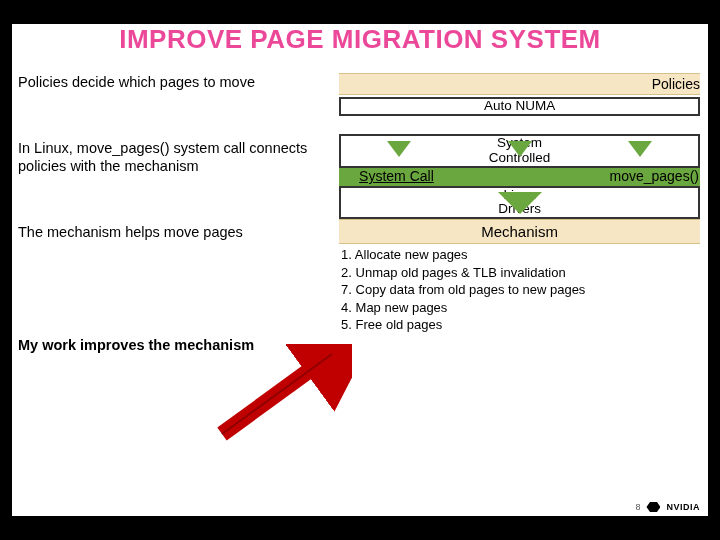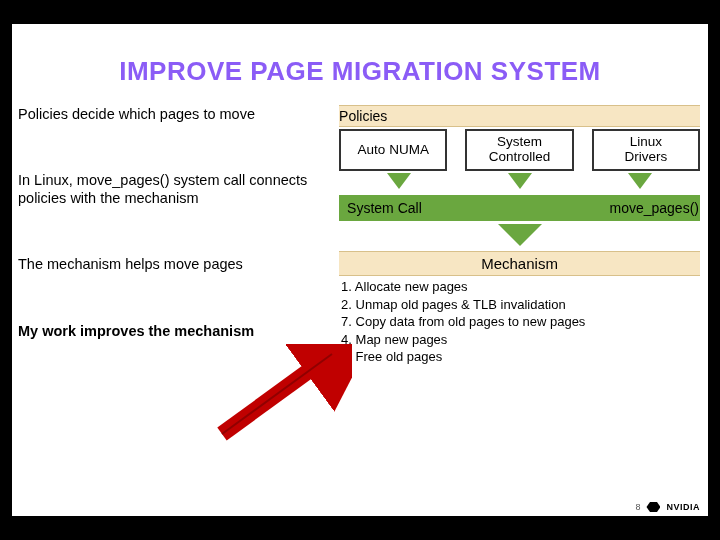--- a/index.html
+++ b/index.html
@@ -16,23 +16,22 @@
     top: 24px;
     left: 12px;
     right: 12px;
     bottom: 24px;
     background: #fff;
   }
   .title {
     font-size: 26px;
     font-weight: bold;
     text-align: center;
-    padding-top: 32px;
     letter-spacing: 0.5px;
-    color: #8b5cf6;
+    color: #ec4899;
   }
   .columns {
     display: flex;
     flex-direction: row;
     height: calc(100% - 80px);
     margin-top: 18px;
   }
   .left {
     width: 47%;
     padding-left: 6px;
@@ -47,29 +46,30 @@
   .left .bullet { }
   .right {
     width: 53%;
     position: relative;
     padding-right: 8px;
   }
   .policies-band {
     background: #f7e6c3;
     border-top: 1px solid #d8c08a;
     border-bottom: 1px solid #d8c08a;
-    text-align: left;
+    text-align: right;
     font-size: 14px;
     padding: 2px 0;
     margin-bottom: 2px;
   }
   .policy-boxes {
     display: flex;
     gap: 18px;
     height: 42px;
+    flex-direction: column;
   }
   .pbox {
     flex: 1;
     border: 2px solid #333;
     display: flex;
     align-items: center;
     justify-content: center;
     text-align: center;
     font-size: 13.5px;
     line-height: 1.1;
@@ -95,21 +95,21 @@
     top: 2px;
   }
   .syscall-band {
     background: #6aa73f;
     height: 26px;
     display: flex;
     align-items: center;
     font-size: 14px;
     color: #000;
   }
-  .syscall-band .sc-left { padding-left: 8px; }
+  .syscall-band .sc-left { padding-left: 20px; text-decoration: underline; }
   .syscall-band .sc-right { margin-left: auto; padding-right: 1px; }
   .big-arrow-row {
     height: 30px;
     position: relative;
   }
   .big-down-arrow {
     width: 0; height: 0;
     border-left: 22px solid transparent;
     border-right: 22px solid transparent;
     border-top: 22px solid #6aa73f;
@@ -159,21 +159,21 @@
 <body>
 
 <div class="slide">
   <div class="title">IMPROVE PAGE MIGRATION SYSTEM</div>
 
   <div class="columns">
     <div class="left">
       <div class="bullet">Policies decide which pages to move</div>
       <div class="bullet">In Linux, move_pages() system call connects policies with the mechanism</div>
       <div class="bullet">The mechanism helps move pages</div>
-      <div class="bullet" style="font-weight:bold;">My work improves the mechanism</div>
+      <div class="bullet" style="font-weight:bold;margin-top:46px">My work improves the mechanism</div>
     </div>
 
     <div class="right">
       <div class="policies-band">Policies</div>
       <div class="policy-boxes">
         <div class="pbox">Auto NUMA</div>
         <div class="pbox">
           <div>
             <div>System</div>
             <div>Controlled</div>

